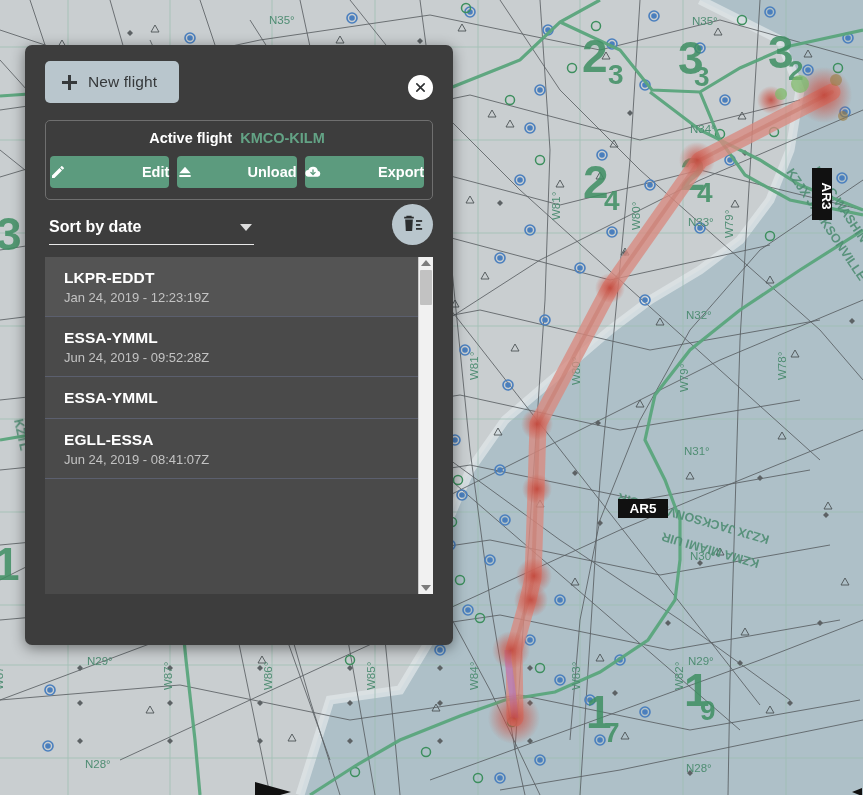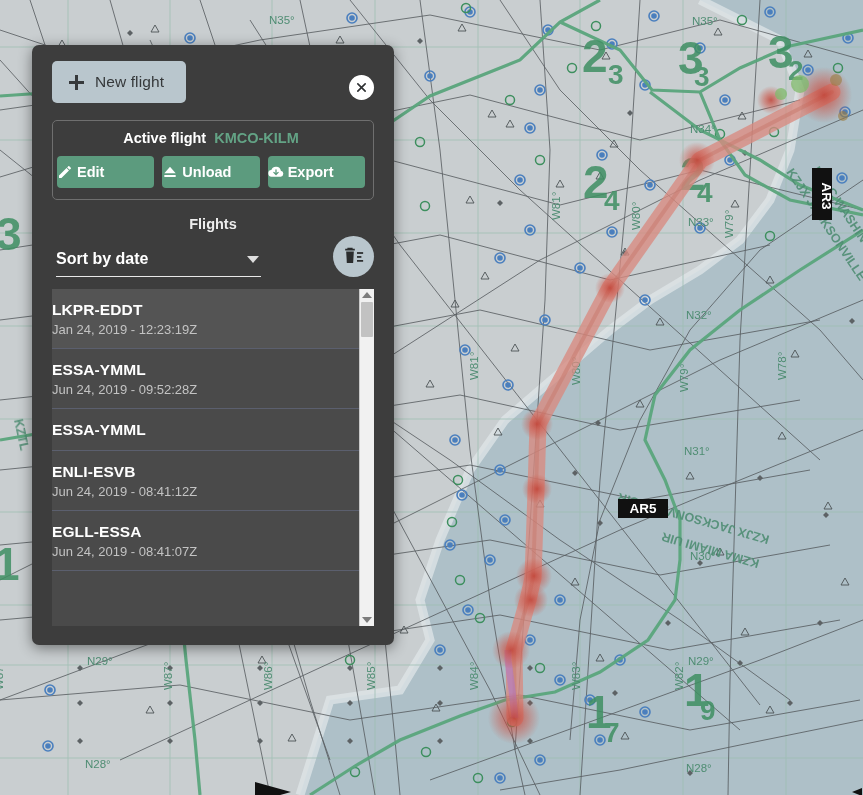--- a/index.html
+++ b/index.html
@@ -9,22 +9,22 @@
     background:#b6c3c9;
     position:relative;
   }
 
   
   #map { position:absolute; inset:0; }
   #map svg { display:block; }
 
   
   #panel{
-    position:absolute; left:32px; top:45px;
-    width:362px; height:600px;
+    position:absolute; left:25px; top:45px;
+    width:428px; height:600px;
     background:#3d3d3d;
     border-radius:7px;
     box-shadow:0 3px 14px rgba(0,0,0,.45);
     overflow:hidden;
   }
   .panel-top{ padding:16px 20px 0 20px; position:relative; }
 
   .newflight{
     display:inline-flex; align-items:center; gap:11px;
     background:#b9c6cd; color:#36393b;
@@ -56,22 +56,22 @@
     padding:9px 8px 11px 4px;
   }
   .active-line{
     text-align:center; font-size:14.5px; font-weight:bold;
     color:#ffffff; margin-bottom:10px;
   }
   .active-line .code{ color:#63a385; margin-left:8px; }
 
   .act-btns{ display:flex; gap:8px; justify-content:center; }
   .abtn{
-    flex:1 1 0; display:flex; align-items:center; justify-content:flex-start;
-    gap:4px;
+    flex:1 1 0; display:flex; align-items:center; justify-content:space-between;
+    gap:20px;
     background:#5c9b7e; color:#fff; border:none; border-radius:4px;
     height:32px; font-size:14.5px; font-weight:bold; cursor:pointer;
   }
   .abtn svg{ width:16px; height:16px; fill:#fff; }
 
   .flights-title{
     text-align:center; color:#ededed;
     font-size:14.5px; font-weight:bold;
     margin-top:16px;
   }
@@ -107,21 +107,21 @@
   .list-wrap{
     margin:12px 20px 0 20px;
     height:337px;
     display:flex;
     background:#4a4a4a;
     overflow:hidden;
     position:relative;
   }
   .list{ flex:1; overflow:hidden; }
   .row{
-    padding:12px 17px 11px 0;
+    padding:12px 17px 11px 19px;
     border-bottom:1px solid #5b5f6e;
     cursor:pointer;
   }
   .row.first{ background:#545454; }
   .row-title{ color:#fff; font-size:15.5px; font-weight:bold; letter-spacing:.1px; }
   .row-sub{ color:#c3c3c3; font-size:13px; margin-top:3px; }
 
   
   .sbar{
     width:15px; background:#f1f1f1; border-left:1px solid #c9c9c9;
@@ -733,21 +733,20 @@
         <svg viewBox="0 0 24 24">
           <path d="M19.3 10.1 A7.5 7.5 0 0 0 5 9 A5 5 0 0 0 6 19 L19 19 A4.5 4.5 0 0 0 19.3 10.1 Z"></path>
           <path d="M12 9 L12 15 M8.8 12.6 L12 16 L15.2 12.6" stroke="#5c9b7e" stroke-width="2" fill="none" stroke-linecap="round" stroke-linejoin="round"></path>
         </svg>
         <span>Export</span>
       </button>
 
     </div>
   </div>
 
-  <div class="flights-title">Flights</div>
 
   <div class="sort-row">
     <div class="sort-sel">
       <div class="sort-inner">
         <span class="sort-label">Sort by date</span>
         <span class="caret"></span>
       </div>
     </div>
     <button class="trash-btn">
       <svg viewBox="0 0 24 24">
@@ -767,24 +766,20 @@
           <div class="row-sub">Jan 24, 2019 - 12:23:19Z</div>
         </div>
         <div class="row">
           <div class="row-title">ESSA-YMML</div>
           <div class="row-sub">Jun 24, 2019 - 09:52:28Z</div>
         </div>
         <div class="row">
           <div class="row-title">ESSA-YMML</div>
         </div>
         <div class="row">
-          <div class="row-title">ENLI-ESVB</div>
-          <div class="row-sub">Jun 24, 2019 - 08:41:12Z</div>
-        </div>
-        <div class="row">
           <div class="row-title">EGLL-ESSA</div>
           <div class="row-sub">Jun 24, 2019 - 08:41:07Z</div>
         </div>
       </div>
     <div class="sbar">
       <span class="sb-arrow-up"></span>
       <div class="sb-track">
         <div class="sb-thumb"></div>
       </div>
       <span class="sb-arrow-dn"></span>

